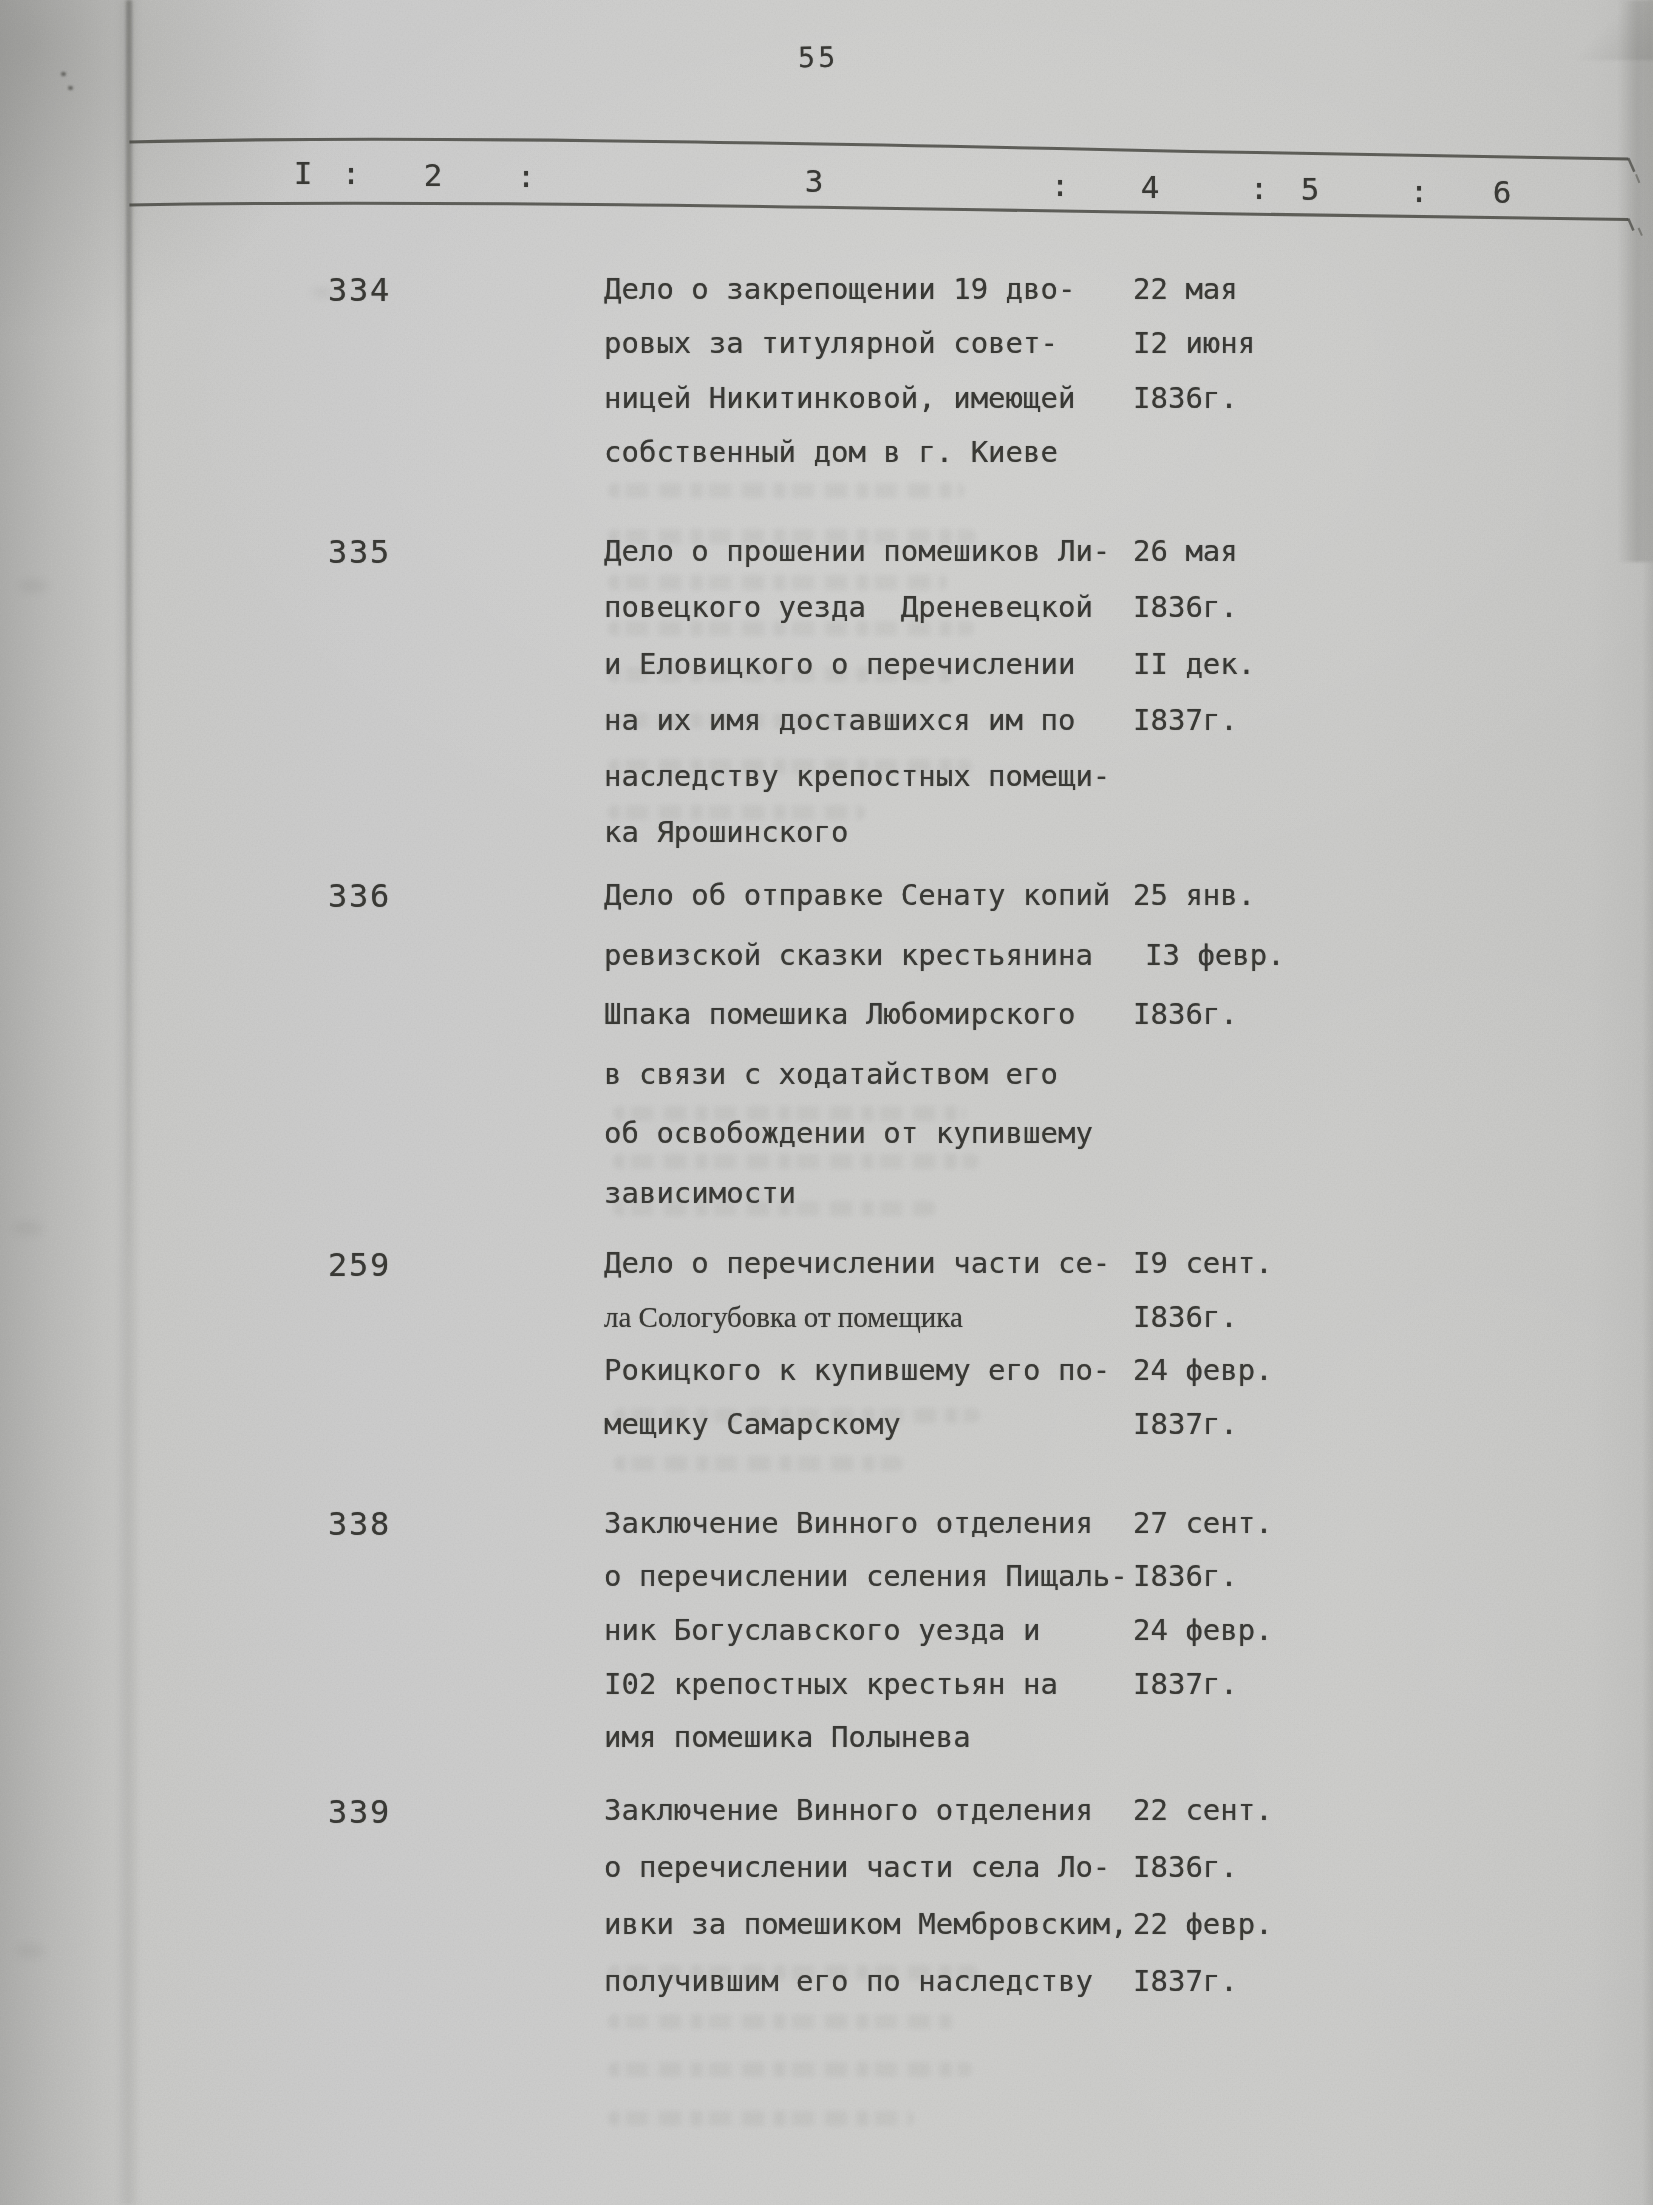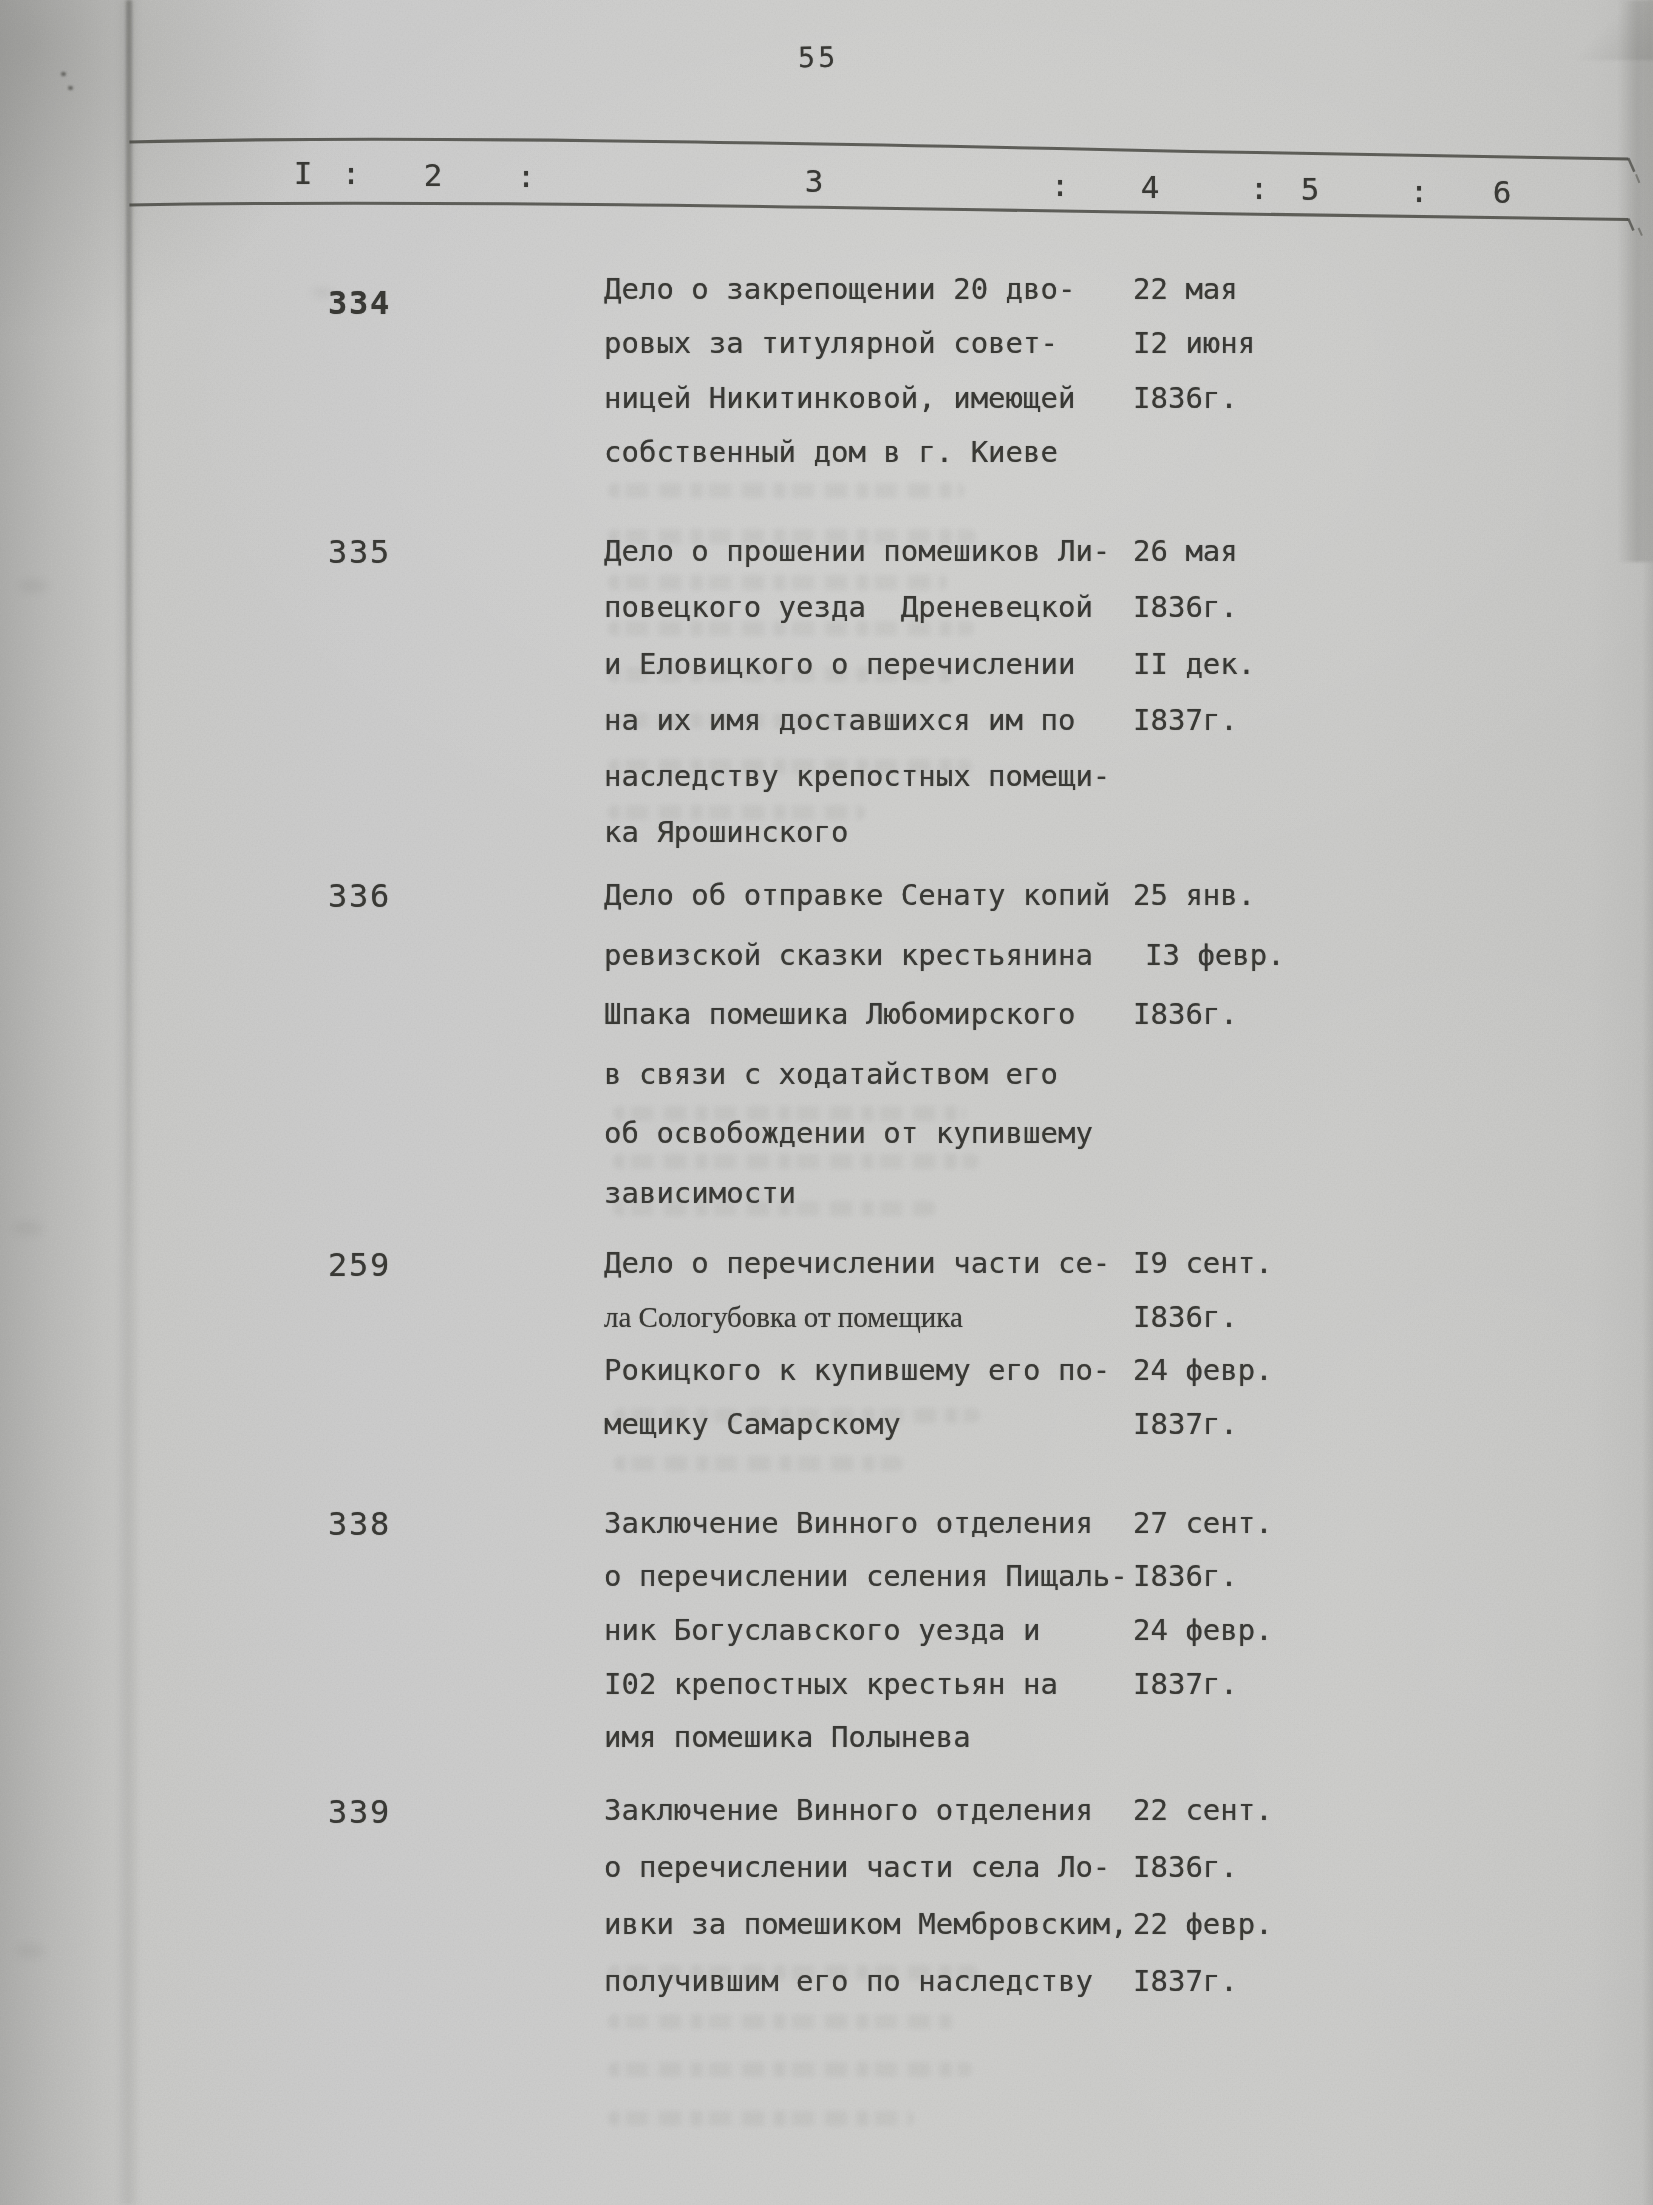--- a/index.html
+++ b/index.html
@@ -119,22 +119,22 @@
     <div class="colhead ink" style="left: 814px; top: 181px;">3</div>
     <div class="colhead ink" style="left: 1060px; top: 185px;">:</div>
     <div class="colhead ink" style="left: 1150px; top: 187px;">4</div>
     <div class="colhead ink" style="left: 1259px; top: 188px;">:</div>
     <div class="colhead ink" style="left: 1310px; top: 189px;">5</div>
     <div class="colhead ink" style="left: 1419px; top: 191px;">:</div>
     <div class="colhead ink" style="left: 1502px; top: 192px;">6</div>
   </div>
 
 <div id="entries">
-    <div class="entry-number ink" style="left: 328px; top: 284px; font-weight: bold;">334</div>
-    <div class="tline ink" style="left: 604px; top: 262px; line-height: 54px;">Дело о закрепощении 20 дво-</div>
+    <div class="entry-number ink" style="left: 328px; top: 271px;">334</div>
+    <div class="tline ink" style="left: 604px; top: 262px; line-height: 54px;">Дело о закрепощении 19 дво-</div>
     <div class="tline ink" style="left: 604px; top: 316px; line-height: 54px;">ровых за титулярной совет-</div>
     <div class="tline ink" style="left: 604px; top: 371px; line-height: 54px;">ницей Никитинковой, имеющей</div>
     <div class="tline ink" style="left: 604px; top: 425px; line-height: 54px;">собственный дом в г. Киеве</div>
     <div class="tline ink" style="left: 1133px; top: 262px; line-height: 54px;">22 мая</div>
     <div class="tline ink" style="left: 1133px; top: 316px; line-height: 54px;">I2 июня</div>
     <div class="tline ink" style="left: 1133px; top: 371px; line-height: 54px;">I836г.</div>
     <div class="entry-number ink" style="left: 328px; top: 533px;">335</div>
     <div class="tline ink" style="left: 604px; top: 523px; line-height: 56px;">Дело о прошении помешиков Ли-</div>
     <div class="tline ink" style="left: 604px; top: 579px; line-height: 56px;">повецкого уезда  Дреневецкой</div>
     <div class="tline ink" style="left: 604px; top: 636px; line-height: 56px;">и Еловицкого о перечислении</div>

